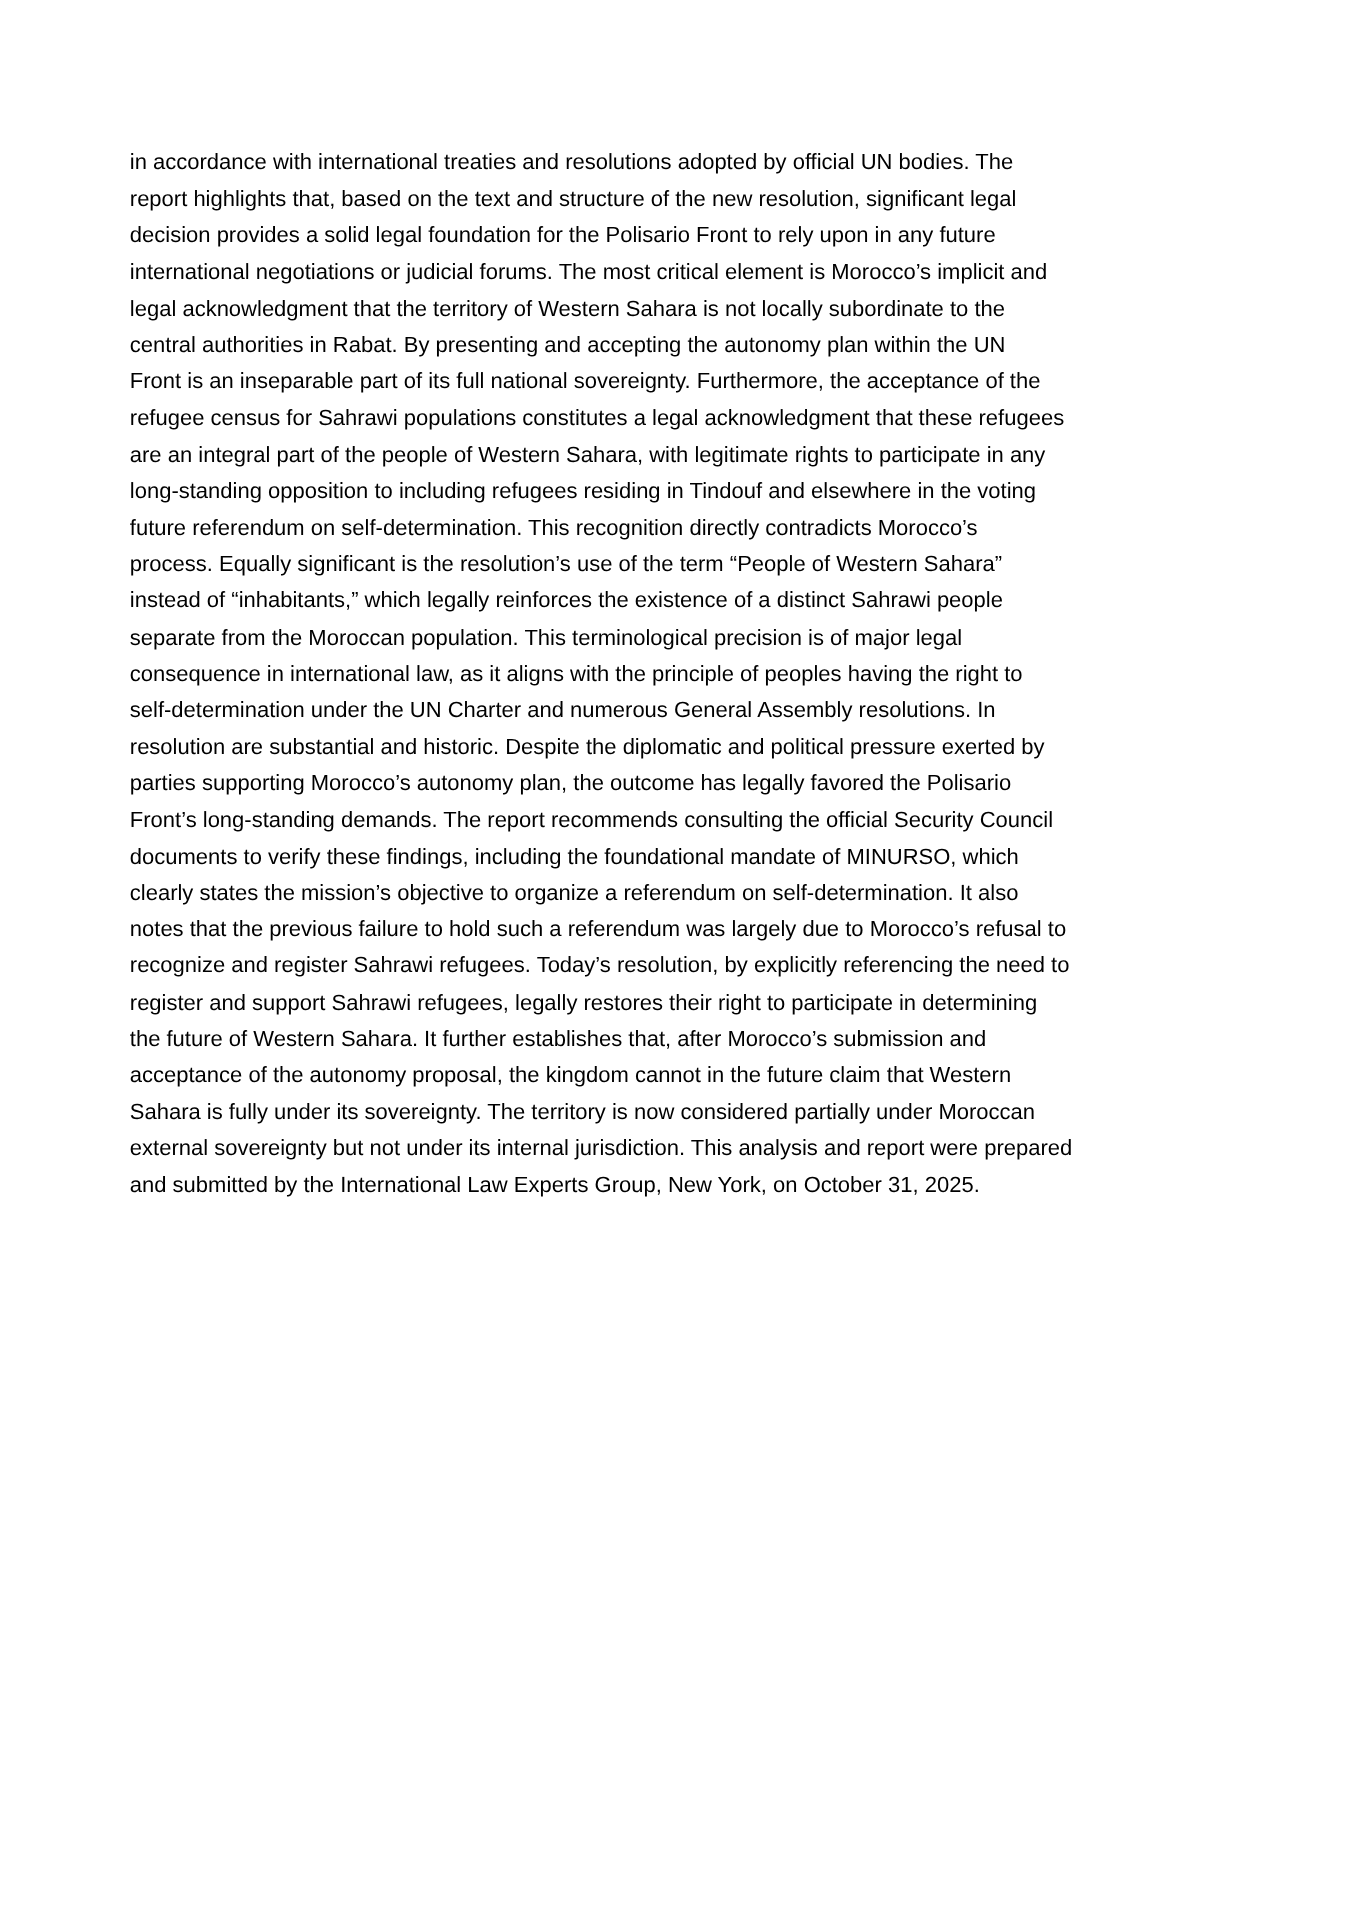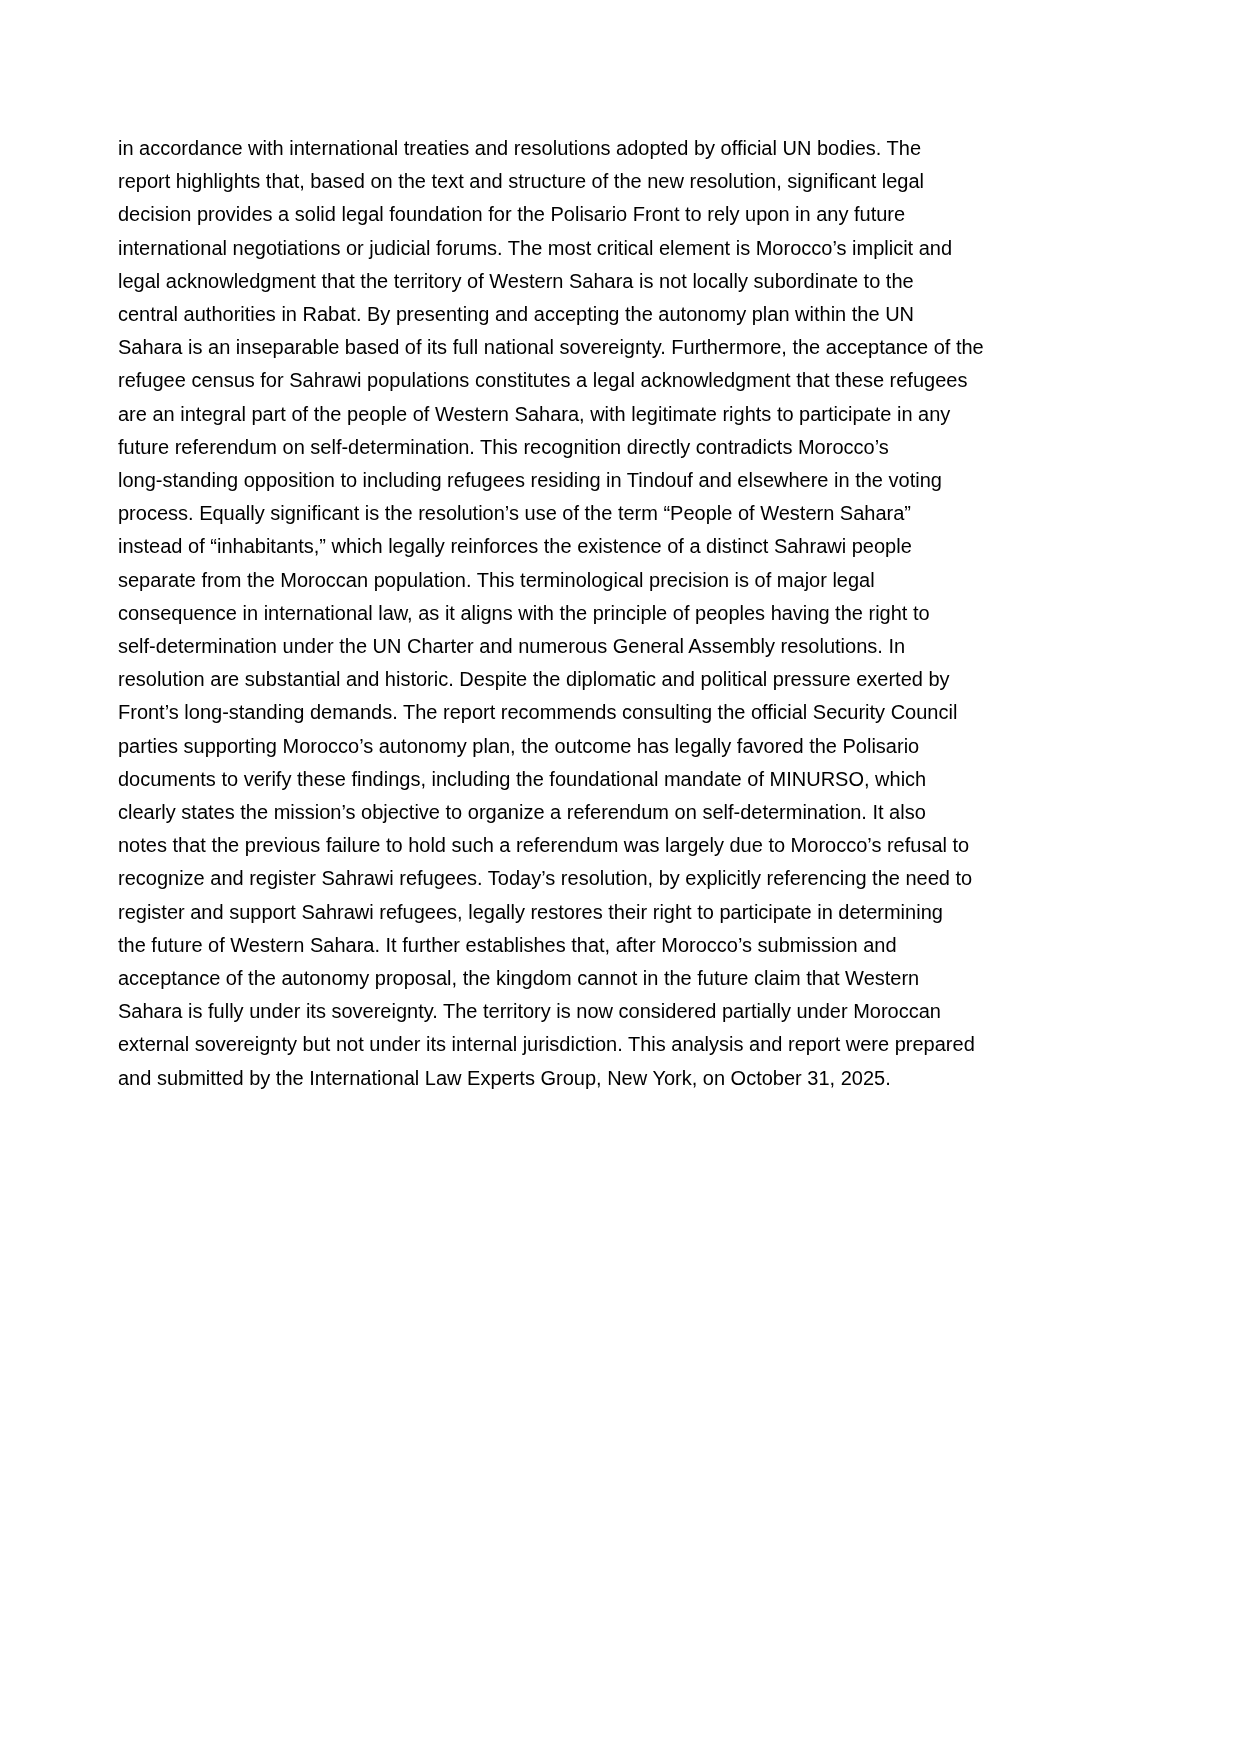--- a/index.html
+++ b/index.html
@@ -32,33 +32,33 @@
 <body>
 
 <div class="page">
   <div class="text-block">
       <div class="line">in accordance with international treaties and resolutions adopted by official UN bodies. The</div>
       <div class="line">report highlights that, based on the text and structure of the new resolution, significant legal</div>
       <div class="line">decision provides a solid legal foundation for the Polisario Front to rely upon in any future</div>
       <div class="line">international negotiations or judicial forums. The most critical element is Morocco’s implicit and</div>
       <div class="line">legal acknowledgment that the territory of Western Sahara is not locally subordinate to the</div>
       <div class="line">central authorities in Rabat. By presenting and accepting the autonomy plan within the UN</div>
-      <div class="line">Sahara is an inseparable based of its full national sovereignty. Furthermore, the acceptance of the</div>
+      <div class="line">Front is an inseparable part of its full national sovereignty. Furthermore, the acceptance of the</div>
       <div class="line">refugee census for Sahrawi populations constitutes a legal acknowledgment that these refugees</div>
       <div class="line">are an integral part of the people of Western Sahara, with legitimate rights to participate in any</div>
+      <div class="line">long-standing opposition to including refugees residing in Tindouf and elsewhere in the voting</div>
       <div class="line">future referendum on self-determination. This recognition directly contradicts Morocco’s</div>
-      <div class="line">long-standing opposition to including refugees residing in Tindouf and elsewhere in the voting</div>
       <div class="line">process. Equally significant is the resolution’s use of the term “People of Western Sahara”</div>
       <div class="line">instead of “inhabitants,” which legally reinforces the existence of a distinct Sahrawi people</div>
       <div class="line">separate from the Moroccan population. This terminological precision is of major legal</div>
       <div class="line">consequence in international law, as it aligns with the principle of peoples having the right to</div>
       <div class="line">self-determination under the UN Charter and numerous General Assembly resolutions. In</div>
       <div class="line">resolution are substantial and historic. Despite the diplomatic and political pressure exerted by</div>
+      <div class="line">parties supporting Morocco’s autonomy plan, the outcome has legally favored the Polisario</div>
       <div class="line">Front’s long-standing demands. The report recommends consulting the official Security Council</div>
-      <div class="line">parties supporting Morocco’s autonomy plan, the outcome has legally favored the Polisario</div>
       <div class="line">documents to verify these findings, including the foundational mandate of MINURSO, which</div>
       <div class="line">clearly states the mission’s objective to organize a referendum on self-determination. It also</div>
       <div class="line">notes that the previous failure to hold such a referendum was largely due to Morocco’s refusal to</div>
       <div class="line">recognize and register Sahrawi refugees. Today’s resolution, by explicitly referencing the need to</div>
       <div class="line">register and support Sahrawi refugees, legally restores their right to participate in determining</div>
       <div class="line">the future of Western Sahara. It further establishes that, after Morocco’s submission and</div>
       <div class="line">acceptance of the autonomy proposal, the kingdom cannot in the future claim that Western</div>
       <div class="line">Sahara is fully under its sovereignty. The territory is now considered partially under Moroccan</div>
       <div class="line">external sovereignty but not under its internal jurisdiction. This analysis and report were prepared</div>
       <div class="line">and submitted by the International Law Experts Group, New York, on October 31, 2025.</div>

